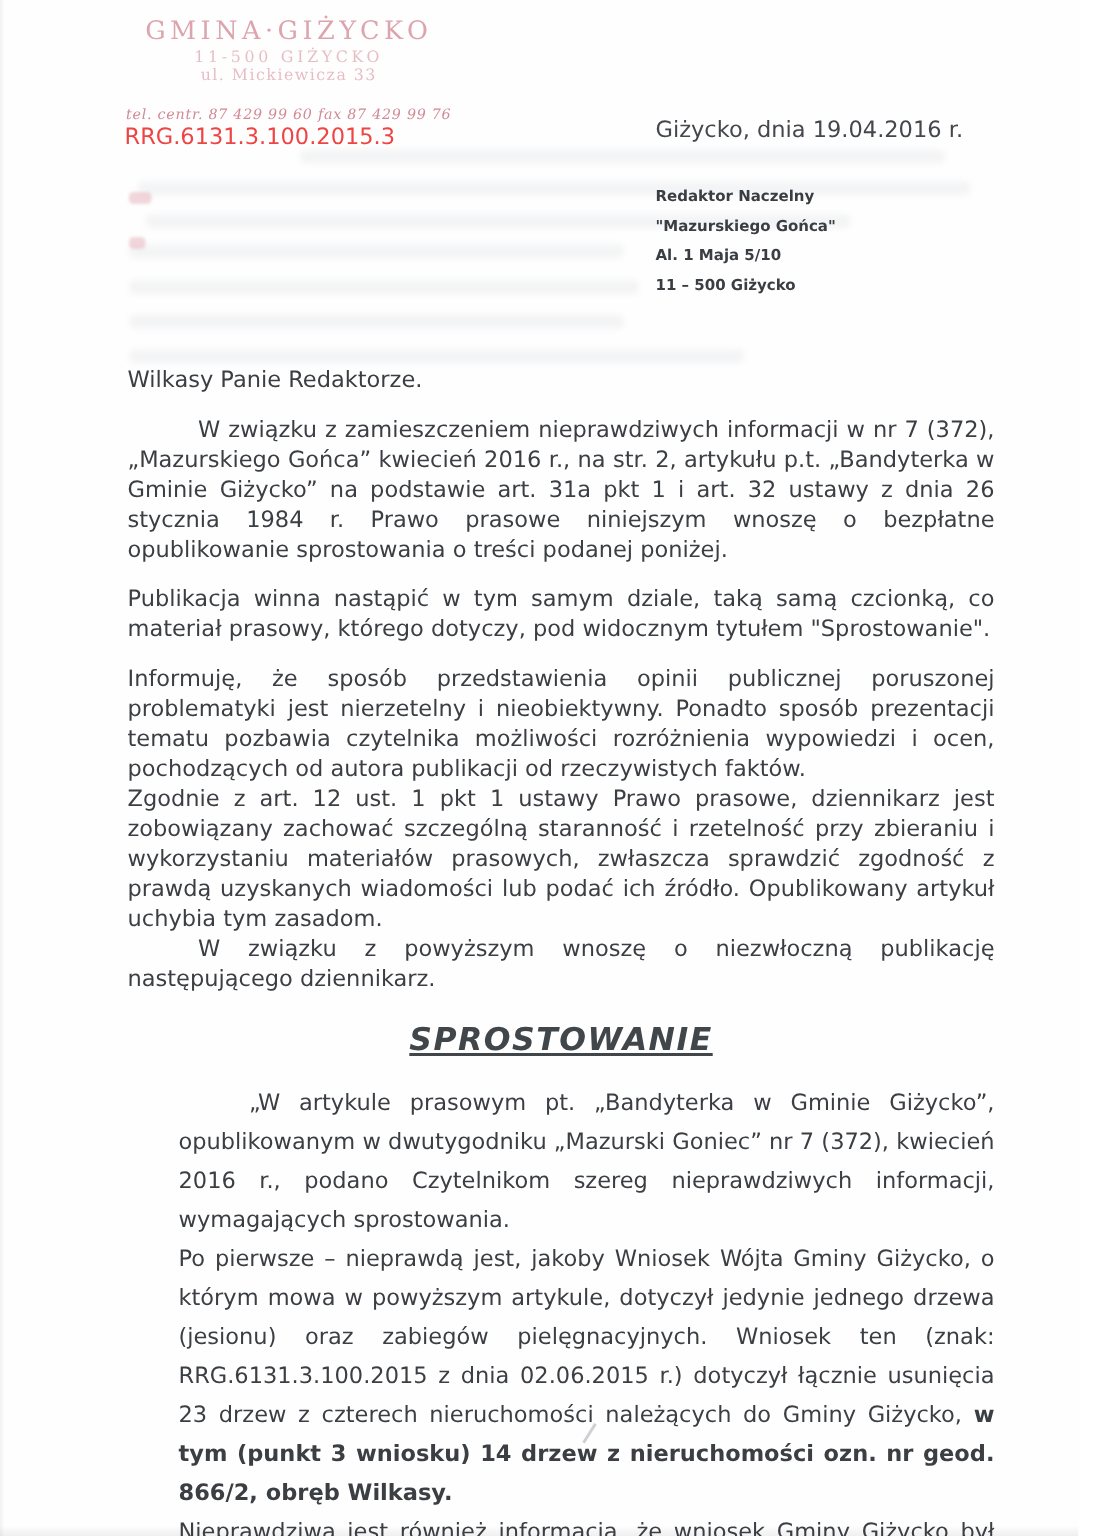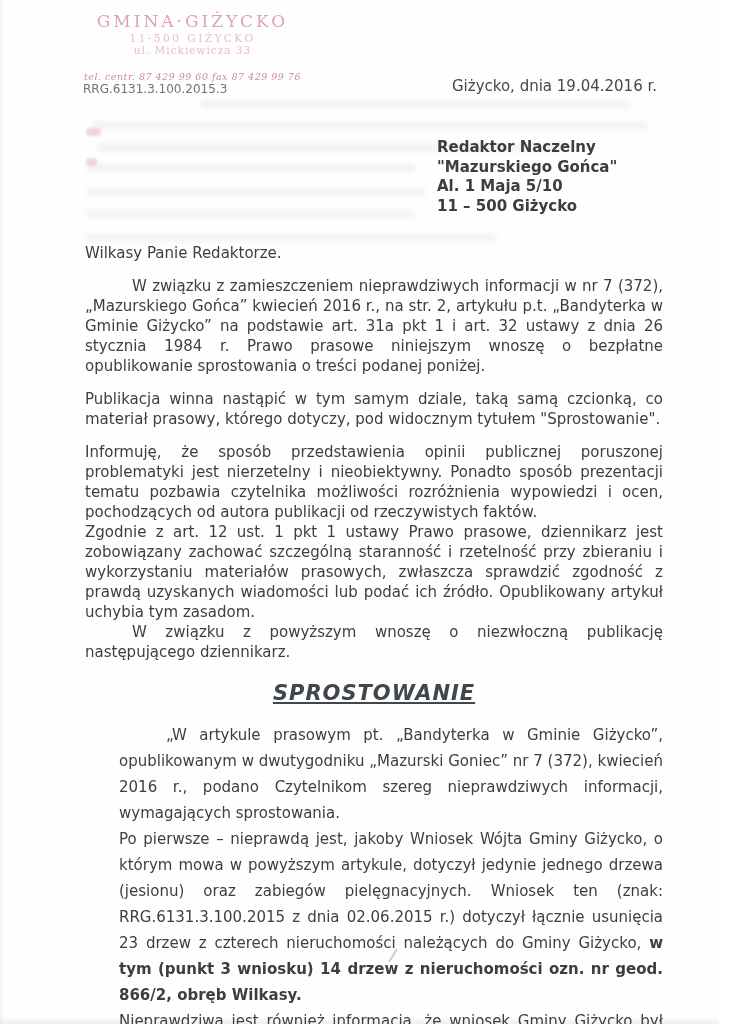--- a/index.html
+++ b/index.html
@@ -18,26 +18,26 @@
     font-family:"DejaVu Serif",serif;
     line-height:1.18;
     user-select:none;
   }
   .stamp-l1{font-size:17px;letter-spacing:3px;color:#d795a0;opacity:.85;}
   .stamp-l2{font-size:10.5px;letter-spacing:2.5px;color:#e2aeb7;opacity:.8;margin-top:1px;}
   .stamp-l3{font-size:10.5px;letter-spacing:1px;color:#e2aeb7;opacity:.8;}
   .stamp-l4{font-size:9.5px;letter-spacing:.5px;color:#cf8390;opacity:.95;margin-top:14px;font-style:italic;}
   .stamp-l5{font-size:13px;letter-spacing:1.5px;color:#c67d8a;margin-top:1px;}
   
-  .refno{position:absolute;left:83px;top:82px;font-size:12px;color:#737373;}
-  .dateline{position:absolute;left:437px;top:77px;font-size:15px;color:#44474c;margin-left:15px;}
+  .refno{position:absolute;left:83px;top:82px;font-size:15px;color:#ef4444;}
+  .dateline{position:absolute;left:437px;top:77px;font-size:15px;color:#44474c;}
   
   .addressee{
-    position:absolute;left:437px;top:138px;
-    font-size:15px;font-weight:bold;line-height:19.5px;color:#3a3d41;
+    position:absolute;left:437px;top:122px;
+    font-size:10px;font-weight:bold;line-height:19.5px;color:#3a3d41;
   }
   
   .body{
     position:absolute;left:85px;top:243px;width:578px;
     font-size:15px;line-height:20px;
     text-align:justify;
   }
   .body p{margin:0;}
   .salutation{margin-bottom:13px !important;text-align:left;}
   .indent{text-indent:47px;}

